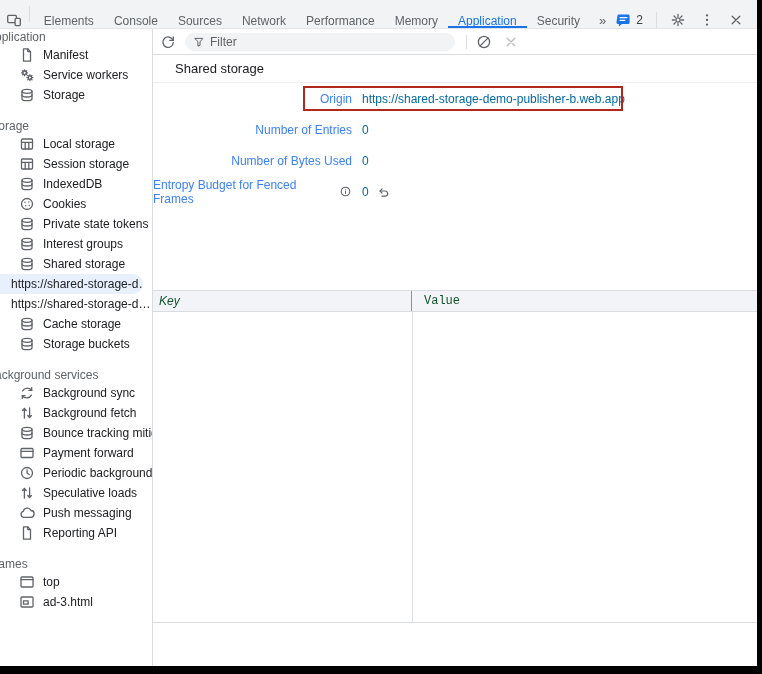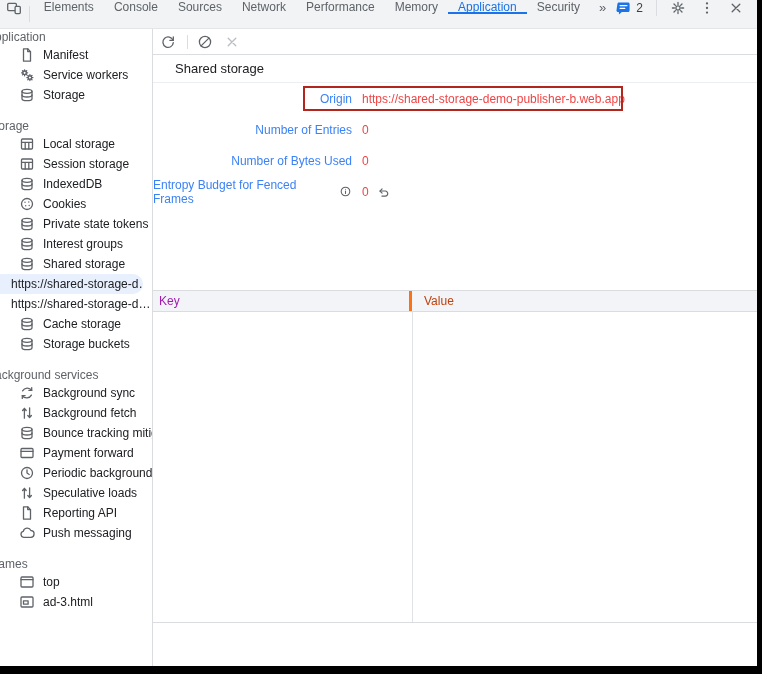--- a/index.html
+++ b/index.html
@@ -8,21 +8,21 @@
     position: relative; overflow: hidden; background: #fff;
     font: 12px "Liberation Sans", sans-serif; color: #202124;
   }
   .icon svg { width:100%; height:100%; display:block; }
   .icon { display:inline-block; flex:none; }
 
   
   .tabbar {
     position:absolute; top:0; left:0; width:757px; height:29px;
     background:#f1f3f4; border-bottom:1px solid #e3e5e8;
-    display:flex; align-items:flex-start;
+    display:flex; align-items:flex-end;
   }
   .devicebtn { width:31px; display:flex; align-items:center; justify-content:center; color:#5f6368; }
   .devicebtn .icon { width:16px; height:16px; }
   .tb-sep { width:1px; height:16px; background:#dadce0; align-self:center; }
   .tabs { display:flex; align-items:stretch; margin-left:4px; }
   .tab { padding:0 10px; display:flex; align-items:center; color:#5f6368; cursor:default; white-space:nowrap; }
   .tab.active { color:#1a73e8; box-shadow: inset 0 -2px 0 #1a73e8; }
   .more-tabs { padding:0 9px; display:flex; align-items:center; color:#5f6368; font-size:13px; letter-spacing:1px; }
   .tb-right { margin-left:auto; display:flex; align-items:center; gap:13px; padding-right:13px; }
   .issues { display:flex; align-items:center; gap:5px; color:#1a73e8; }
@@ -53,29 +53,29 @@
   .filterpill input { border:none; background:transparent; outline:none; width:225px; font:12px "Liberation Sans", sans-serif; color:#202124; }
   .filterpill input::placeholder { color:#5f6368; }
   .mt-sep { width:1px; height:14px; background:#dadce0; margin-left:11px; }
   .blockbtn { margin-left:9px; }
   .closebtn-dis { margin-left:11px; color:#b9bdc1; }
 
   .mtitle { height:28px; line-height:28px; padding-left:22px; font-size:13px; color:#202124; border-bottom:1px solid #eceef1; }
 
   .report-row { height:31px; display:flex; align-items:center; position:relative; }
   .rlabel { width:199px; display:flex; justify-content:flex-end; align-items:center; gap:5px; color:#3b82f6; }
-  .rvalue { padding-left:10px; display:flex; align-items:center; gap:8px; color:#ef4444; }
+  .rvalue { padding-left:10px; display:flex; align-items:center; gap:8px; color:#0369a1; }
   .annot { position:absolute; left:150px; top:3px; width:320px; height:25px; border:2px solid #b3261e; pointer-events:none; }
   .info-icon { width:13px; height:13px; color:#5f6368; }
   .reset-icon { width:14px; height:14px; color:#5f6368; cursor:default; }
 
   .grid { position:absolute; top:261px; left:0; width:604px; height:333px; border-top:1px solid #dadce0; border-bottom:1px solid #dadce0; }
   .ghead { height:21px; display:flex; align-items:stretch; background:#f2f4f7; border-bottom:1px solid #dadce0; }
-  .gh-key { width:259px; padding-left:6px; border-right:3px solid #f97316; display:flex; align-items:center; color:#a21caf; }
-  .gh-value { padding-left:12px; display:flex; align-items:center; color:#c2410c; }
+  .gh-key { width:259px; padding-left:6px; border-right:1px solid #f97316; display:flex; align-items:center; color:#14532d;font-style:italic; }
+  .gh-value { padding-left:12px; display:flex; align-items:center; color:#14532d;font-family:Liberation Mono, monospace; }
   .gbody { position:relative; height:310px; background:#fff; }
   .gdivider { position:absolute; left:259px; top:0; width:1px; height:100%; background:#dfe3e8; }
 
   
   .edge-right { position:absolute; right:0; top:0; width:5px; height:674px; background:#000; }
   .edge-bottom { position:absolute; left:0; bottom:0; width:762px; height:8px; background:#000; }
 </style>
 </head>
 <body>
 
@@ -318,33 +318,33 @@
         <span class="icon">
           <svg viewBox="0 0 16 16" fill="none" stroke="currentColor" stroke-width="1.3" stroke-linecap="round" stroke-linejoin="round">
             <path d="M5.4 13.2V4.6M5.4 3.4 3.6 5.5M5.4 3.4l1.8 2.1M10.6 2.8v8.6M10.6 12.6l1.8-2.1M10.6 12.6l-1.8-2.1"></path>
           </svg>
         </span>
         <span>Speculative loads</span>
       </div>
       <div class="side-item">
         <span class="icon">
           <svg viewBox="0 0 16 16" fill="none" stroke="currentColor" stroke-width="1.3" stroke-linecap="round" stroke-linejoin="round">
+            <path d="M4.7 12.3a3 3 0 0 1-.4-5.9 4 4 0 0 1 7.6-.9 2.9 2.9 0 0 1-.5 6.8z"></path>
+          </svg>
+        </span>
+        <span>Push messaging</span>
+      </div>
+      <div class="side-item">
+        <span class="icon">
+          <svg viewBox="0 0 16 16" fill="none" stroke="currentColor" stroke-width="1.3" stroke-linecap="round" stroke-linejoin="round">
             <path d="M4.5 1.8h4.2l2.8 2.8v9.6H4.5z"></path>
             <path d="M8.7 1.8v2.8h2.8"></path>
           </svg>
         </span>
         <span>Reporting API</span>
-      </div>
-      <div class="side-item">
-        <span class="icon">
-          <svg viewBox="0 0 16 16" fill="none" stroke="currentColor" stroke-width="1.3" stroke-linecap="round" stroke-linejoin="round">
-            <path d="M4.7 12.3a3 3 0 0 1-.4-5.9 4 4 0 0 1 7.6-.9 2.9 2.9 0 0 1-.5 6.8z"></path>
-          </svg>
-        </span>
-        <span>Push messaging</span>
       </div>
     </div>
     <div class="side-section">
       <div class="side-header">Frames</div>
       <div class="side-item">
         <span class="icon">
           <svg viewBox="0 0 16 16" fill="none" stroke="currentColor" stroke-width="1.3" stroke-linecap="round" stroke-linejoin="round">
             <rect x="2" y="3" width="12" height="10" rx="1"></rect>
             <path d="M2 5.7h12"></path>
           </svg>
@@ -364,20 +364,28 @@
   </div>
 
 <div class="main">
   <div class="mtoolbar">
     <span class="icon tool-btn refresh">
         <svg viewBox="0 0 16 16" fill="none" stroke="currentColor" stroke-width="1.3" stroke-linecap="round" stroke-linejoin="round">
           <path d="M13 6.4A5.2 5.2 0 1 0 13.3 8.6"></path>
           <path d="M13.3 3v3.4H9.9"></path>
         </svg>
       </span>
+    <div class="filterpill">
+      <span class="icon">
+          <svg viewBox="0 0 16 16" fill="none" stroke="currentColor" stroke-width="1.3" stroke-linecap="round" stroke-linejoin="round">
+            <path d="M2.8 3.2h10.4L9.4 7.8v4.4l-2.8 1.4V7.8z"></path>
+          </svg>
+        </span>
+      <input type="text" placeholder="Filter" style="">
+    </div>
     <div class="mt-sep"></div>
     <span class="icon tool-btn blockbtn">
         <svg viewBox="0 0 16 16" fill="none" stroke="currentColor" stroke-width="1.3" stroke-linecap="round" stroke-linejoin="round">
           <circle cx="8" cy="8" r="5.6"></circle>
           <path d="M4.1 11.9 11.9 4.1"></path>
         </svg>
       </span>
     <span class="icon tool-btn closebtn-dis">
         <svg viewBox="0 0 16 16" fill="none" stroke="currentColor" stroke-width="1.3" stroke-linecap="round" stroke-linejoin="round">
           <path d="M4.2 4.2l7.6 7.6M11.8 4.2l-7.6 7.6"></path>

